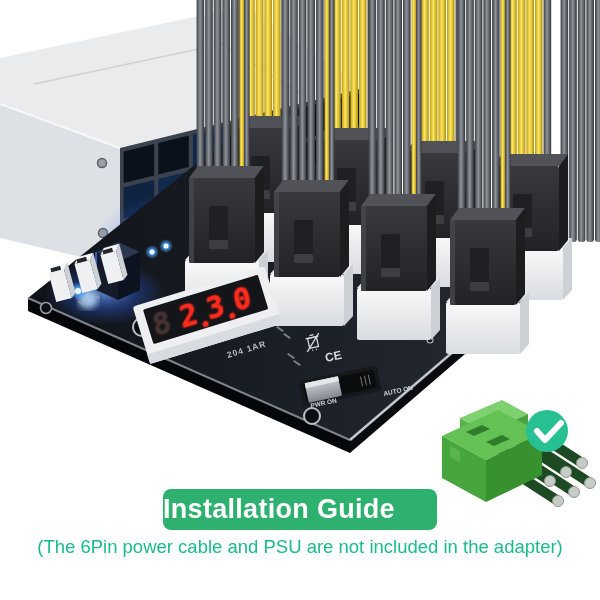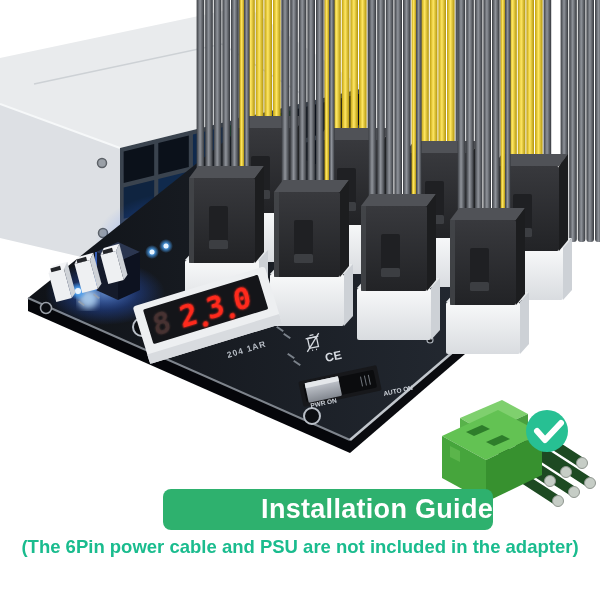--- a/index.html
+++ b/index.html
@@ -1,23 +1,23 @@
 <!DOCTYPE html>
 <html><head>
 <meta charset="utf-8">
 <style>
   html,body{margin:0;padding:0;background:#ffffff;}
   .stage{position:relative;width:600px;height:600px;overflow:hidden;background:#ffffff;
          font-family:"Liberation Sans",sans-serif;}
   .stage svg{position:absolute;left:0;top:0;}
-  .banner{position:absolute;left:163px;top:489px;width:330px;height:41px;
-          background:#2eb16e;border-radius:8px;display:flex;align-items:center;justify-content:flex-end;
+  .banner{position:absolute;left:163px;top:489px;width:274px;height:41px;
+          background:#2eb16e;border-radius:8px;display:flex;align-items:center;justify-content:flex-start;
           color:#ffffff;font-weight:700;font-size:27px;letter-spacing:.3px;z-index:3;}
   .disclaimer{position:absolute;left:0;top:536px;width:600px;text-align:center;
-          color:#1abc8e;font-weight:700;font-size:18.5px;z-index:3;}
+          color:#1abc8e;font-weight:400;font-size:18.5px;z-index:3;}
 </style>
 </head>
 <body>
 
 <div class="stage">
 
 <svg width="600" height="600" viewBox="0 0 600 600">
   <defs>
     <linearGradient id="gY" x1="0" y1="0" x2="1" y2="0">
       <stop offset="0" stop-color="#c1a00c"></stop>

